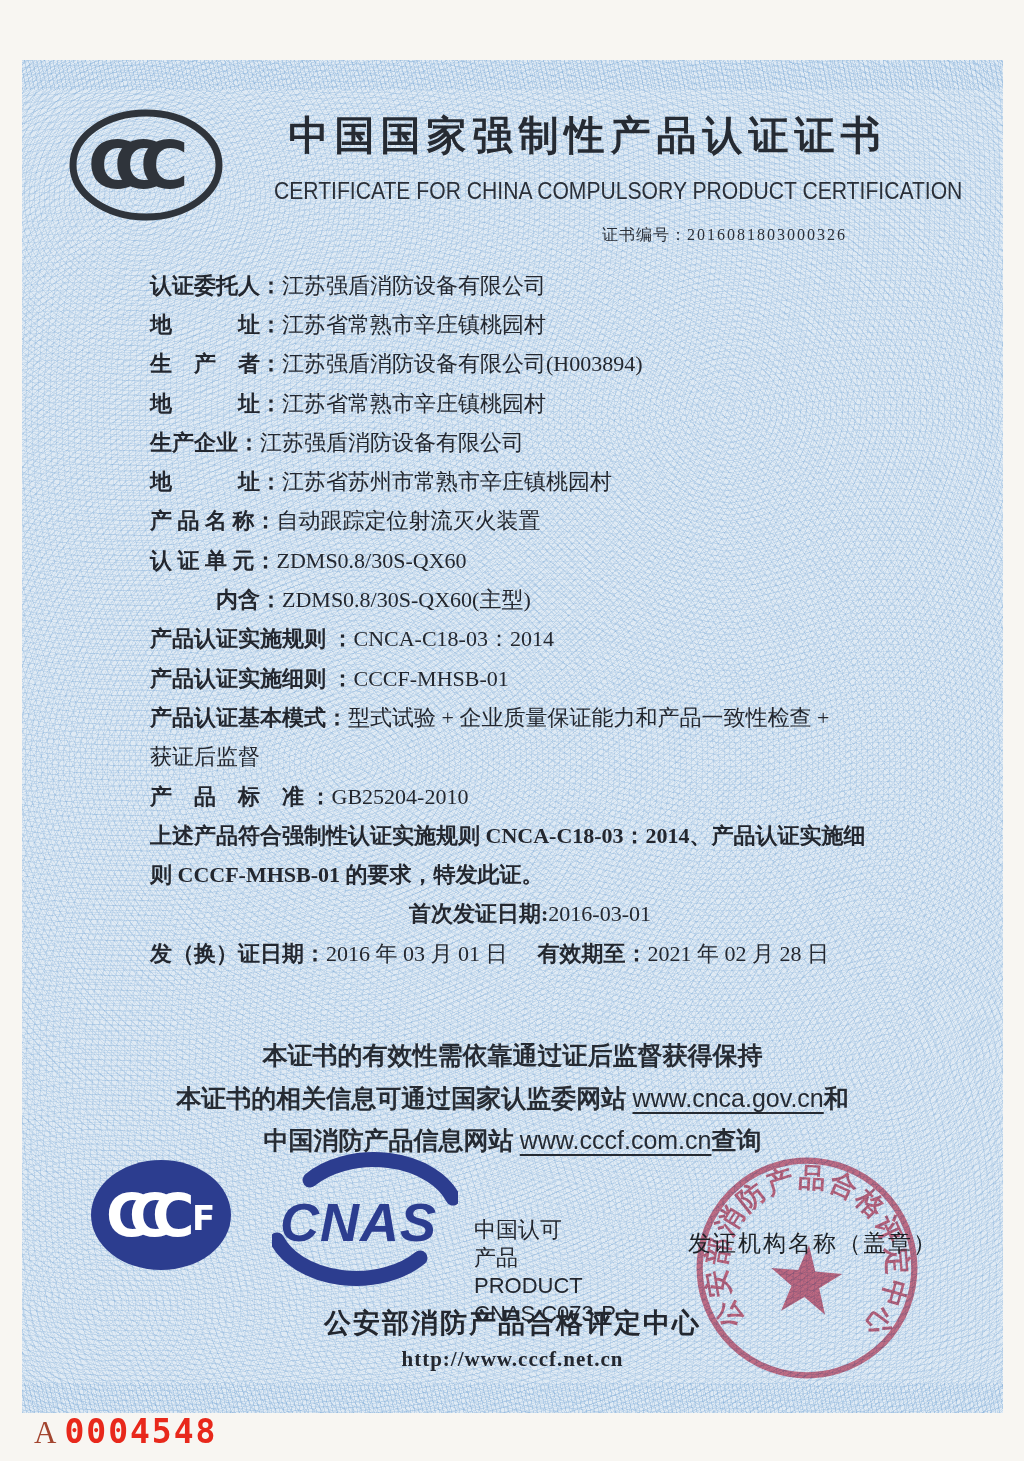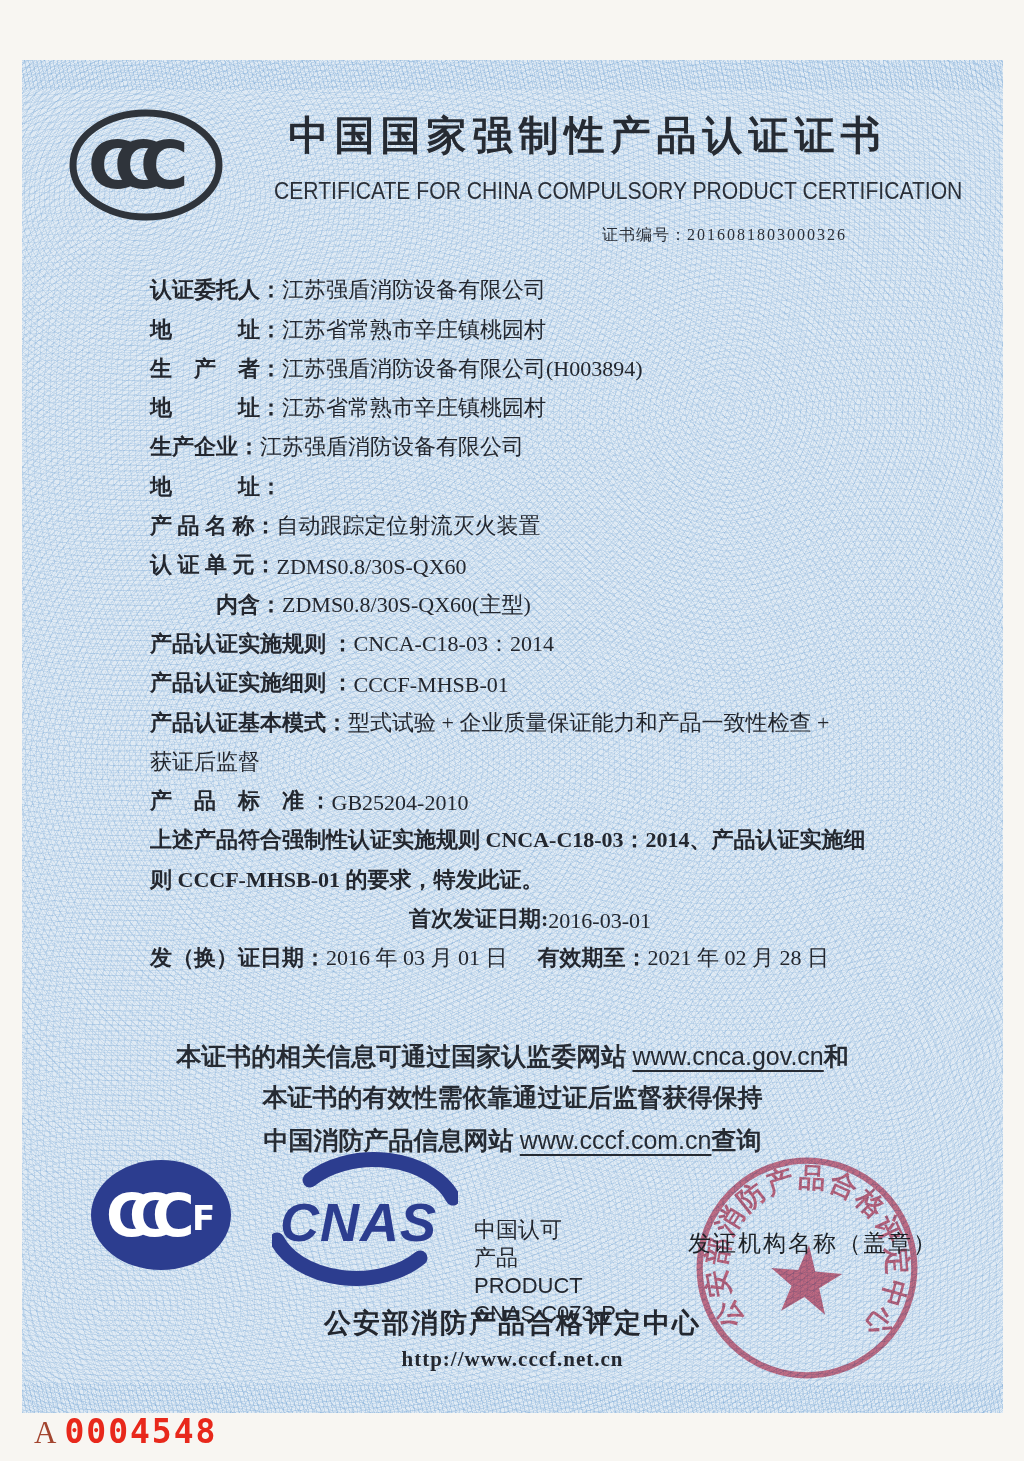--- a/index.html
+++ b/index.html
@@ -29,21 +29,21 @@
 
   .ccc-logo{position:absolute;left:40px;top:46px;}
   .titles{position:absolute;left:205px;right:55px;top:48px;text-align:center;}
   .title-zh{font-size:40px;font-weight:bold;letter-spacing:6px;color:#262b33;white-space:nowrap;}
   .title-en{margin-top:14px;font-family:"Liberation Sans","DejaVu Sans",sans-serif;
     font-size:24px;color:#2a2f38;white-space:nowrap;display:inline-block;transform:scaleX(.88);transform-origin:center;}
   .certno{position:absolute;left:580px;top:165px;font-size:16px;letter-spacing:1px;color:#2a2f38;}
   .certno .num{letter-spacing:2px;}
 
   .rows{position:absolute;left:128px;top:206px;width:760px;}
-  .row{height:39.3px;display:flex;align-items:flex-end;white-space:nowrap;font-size:22px;}
+  .row{height:39.3px;display:flex;align-items:center;white-space:nowrap;font-size:22px;}
   .row .lab{font-weight:bold;}
   .row .val{font-weight:normal;}
   .row.indent{padding-left:66px;}
   .row.stmt{font-weight:bold;}
   .row.stmt .val{font-weight:bold;}
   .row.center{justify-content:center;}
   .row .gap{display:inline-block;width:30px;}
 
   .notice{position:absolute;left:0;top:975px;width:981px;text-align:center;
     font-size:25px;font-weight:bold;color:#262b33;}
@@ -110,20 +110,21 @@
     <div class="row">
         <span class="lab">地　　　址：</span>
         <span class="val">江苏省常熟市辛庄镇桃园村</span>
       </div>
     <div class="row">
         <span class="lab">生产企业：</span>
         <span class="val">江苏强盾消防设备有限公司</span>
       </div>
     <div class="row">
         <span class="lab">地　　　址：</span>
+        <span class="val">江苏省苏州市常熟市辛庄镇桃园村</span>
       </div>
     <div class="row">
         <span class="lab">产 品 名 称：</span>
         <span class="val">自动跟踪定位射流灭火装置</span>
       </div>
     <div class="row">
         <span class="lab">认 证 单 元：</span>
         <span class="val">ZDMS0.8/30S-QX60</span>
       </div>
     <div class="row indent">
@@ -163,22 +164,22 @@
     <div class="row">
       <span class="lab">发（换）证日期：</span>
         <span class="val">2016 年 03 月 01 日</span>
         <span class="gap"></span>
         <span class="lab">有效期至：</span>
         <span class="val">2021 年 02 月 28 日</span>
     </div>
   </div>
 
   <div class="notice">
+    <div class="nline">本证书的有效性需依靠通过证后监督获得保持</div>
     <div class="nline"><span>本证书的相关信息可通过国家认监委网站 </span><span class="link">www.cnca.gov.cn</span><span>和</span></div>
-    <div class="nline">本证书的有效性需依靠通过证后监督获得保持</div>
     <div class="nline"><span>中国消防产品信息网站 </span><span class="link">www.cccf.com.cn</span><span>查询</span></div>
   </div>
 
   <svg class="acc-cccf" width="146" height="118" viewBox="0 0 146 118">
     <ellipse cx="73" cy="59" rx="70" ry="55" fill="#2c3d8f"></ellipse>
     <g fill="#ffffff" font-family="'DejaVu Sans',sans-serif" font-weight="bold" font-size="58">
       <text x="18" y="80">C</text>
       <text x="41" y="80">C</text>
       <text x="64" y="80">C</text>
     </g>

